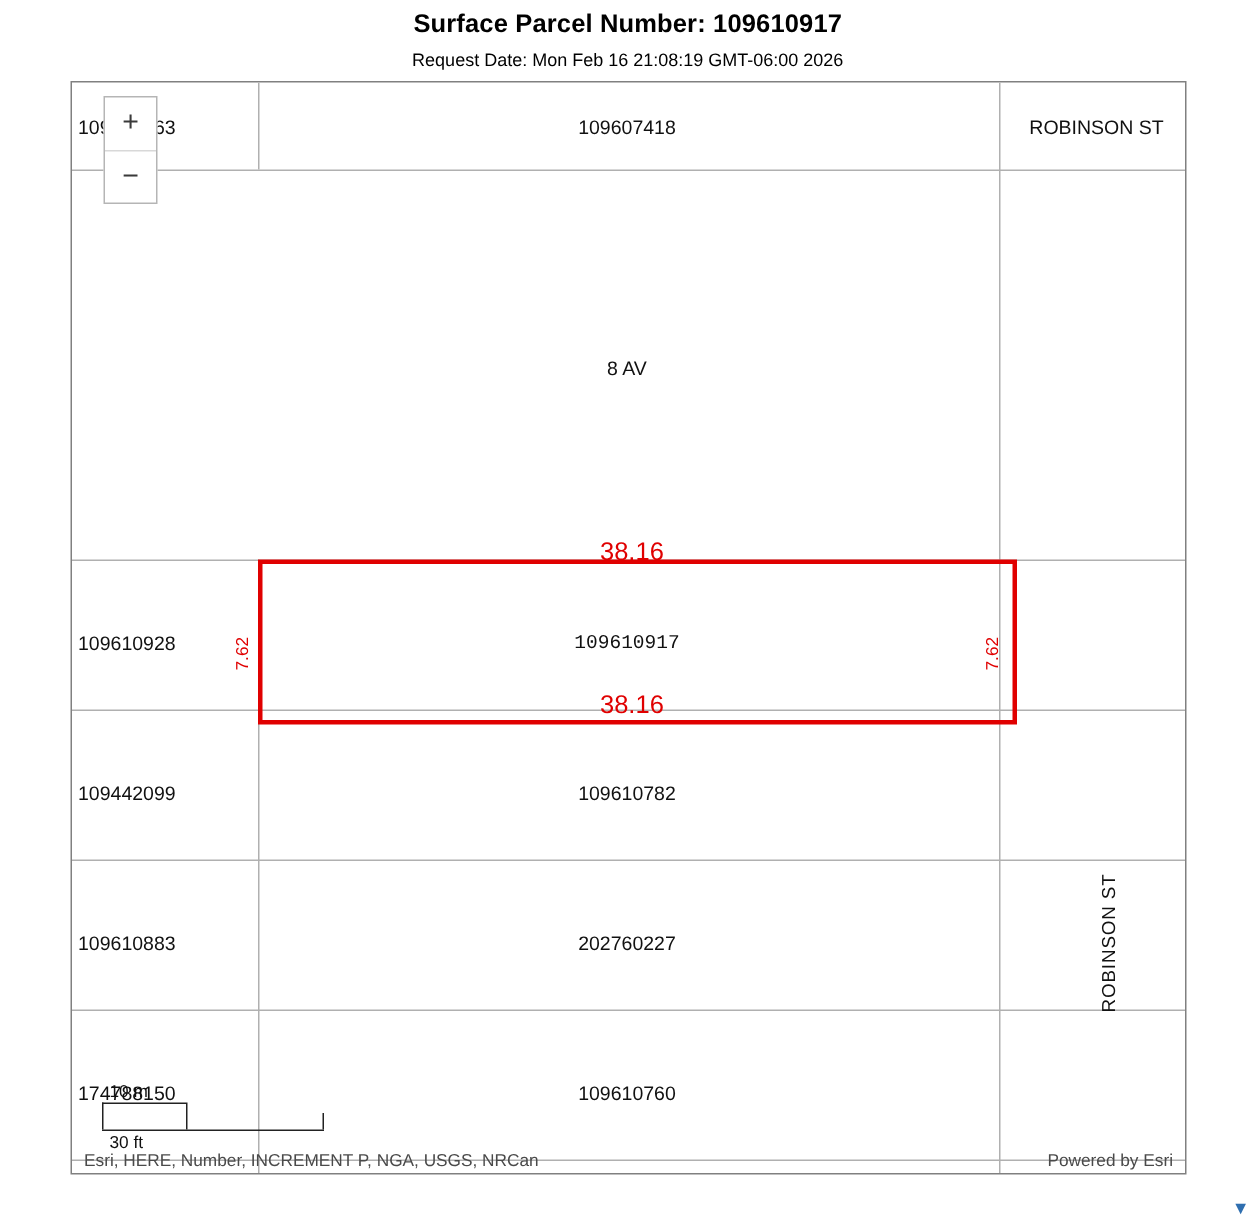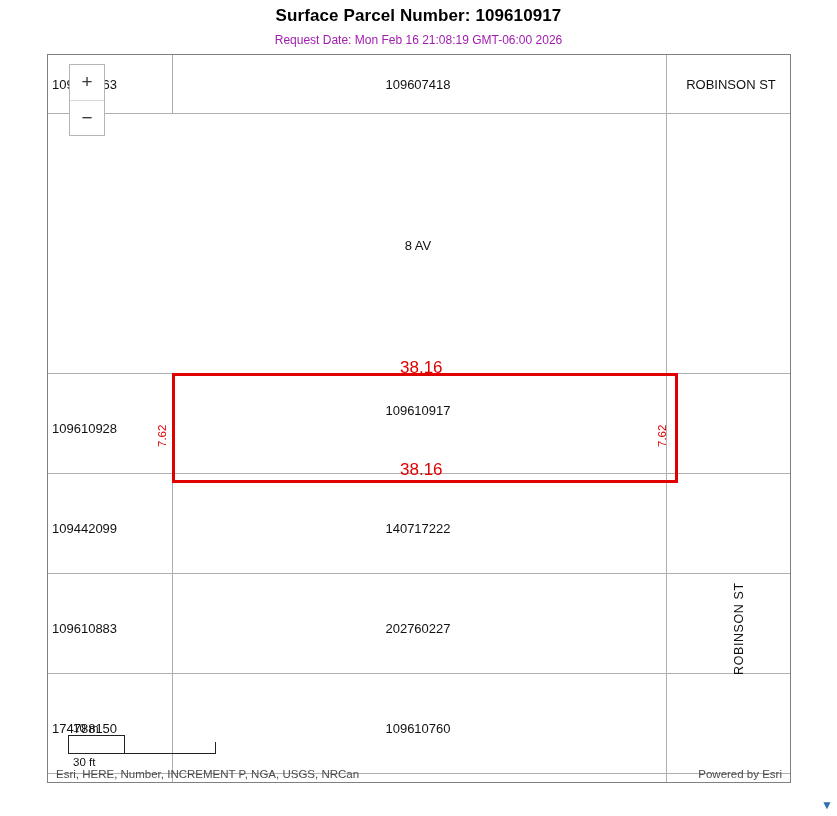--- a/index.html
+++ b/index.html
@@ -21,21 +21,21 @@
     padding-top: 6px;
   }
   .title {
     font-size: 17px;
     font-weight: bold;
     color: #000;
     letter-spacing: 0.1px;
   }
   .subtitle {
     font-size: 12px;
-    color: #a21caf;
+    color: #000000;
     margin-top: 7px;
   }
   .map-frame {
     position: absolute;
     left: 47px;
     top: 54px;
     width: 742px;
     height: 727px;
     border: 1px solid #808080;
     background: #ffffff;
@@ -188,31 +188,31 @@
   <div class="ln vln" style="left:124px; top:0; height:58px;"></div>
   <div class="ln vln" style="left:618px; top:0; height:727px;"></div>
 
   <div class="plabel" style="left:4px; top:22px;">109610863</div>
   <div class="plabel center" style="left:250px; top:22px; width:240px;">109607418</div>
   <div class="plabel center" style="left:628px; top:22px; width:110px; font-weight:normal;">ROBINSON ST</div>
 
   <div class="plabel center" style="left:250px; top:183px; width:240px;">8 AV</div>
 
   <div class="plabel" style="left:4px; top:366px;">109610928</div>
-  <div class="plabel center" style="left:250px; top:348px; width:240px;">109610917</div>
+  <div class="plabel center" style="left:250px; top:366px; width:240px;font-family:Liberation Mono, monospace;">109610917</div>
 
   <div class="highlight" style="left:124px; top:318px; width:506px; height:110px;"></div>
 
   <div class="dim" style="left:352px; top:303px;">38.16</div>
   <div class="dim" style="left:352px; top:405px;">38.16</div>
   <div class="dim-v" style="left:108px; top:392px;">7.62</div>
   <div class="dim-v" style="left:608px; top:392px;">7.62</div>
 
   <div class="plabel" style="left:4px; top:466px;">109442099</div>
-  <div class="plabel center" style="left:250px; top:466px; width:240px;">140717222</div>
+  <div class="plabel center" style="left:250px; top:466px; width:240px;">109610782</div>
 
   <div class="plabel" style="left:4px; top:566px;">109610883</div>
   <div class="plabel center" style="left:250px; top:566px; width:240px;">202760227</div>
 
   <div class="plabel" style="left:4px; top:666px;">174788150</div>
   <div class="plabel center" style="left:250px; top:666px; width:240px;text-align:center;">109610760</div>
 
   <div class="plabel" style="left:4px; top:726px;">109610986</div>
   <div class="plabel" style="left:380px; top:726px;">109442066</div>
 

